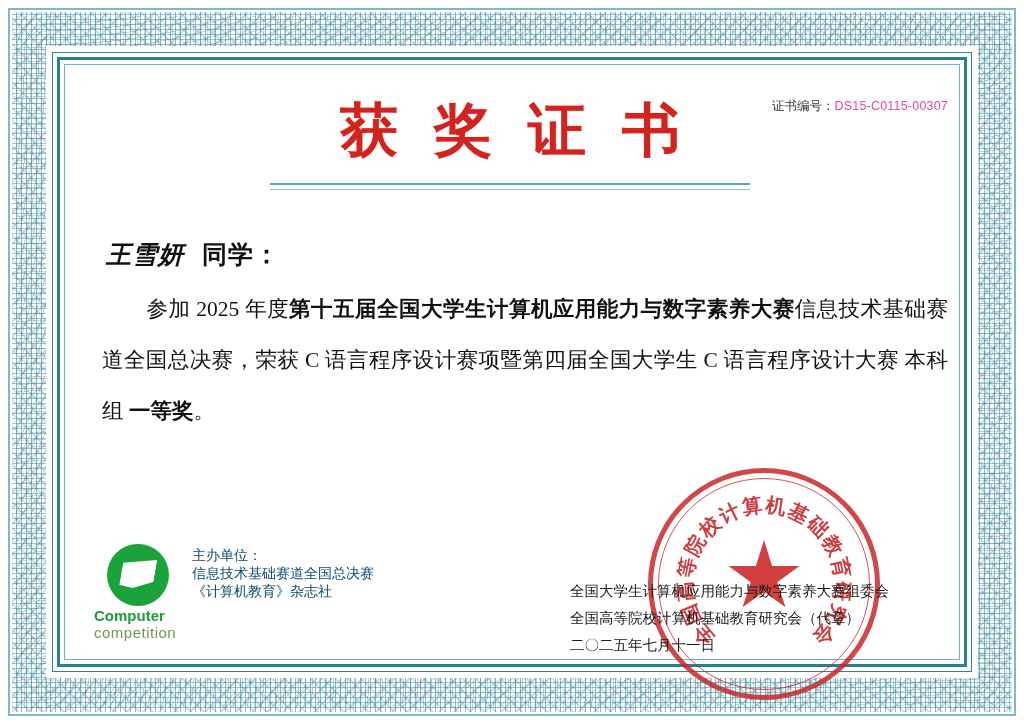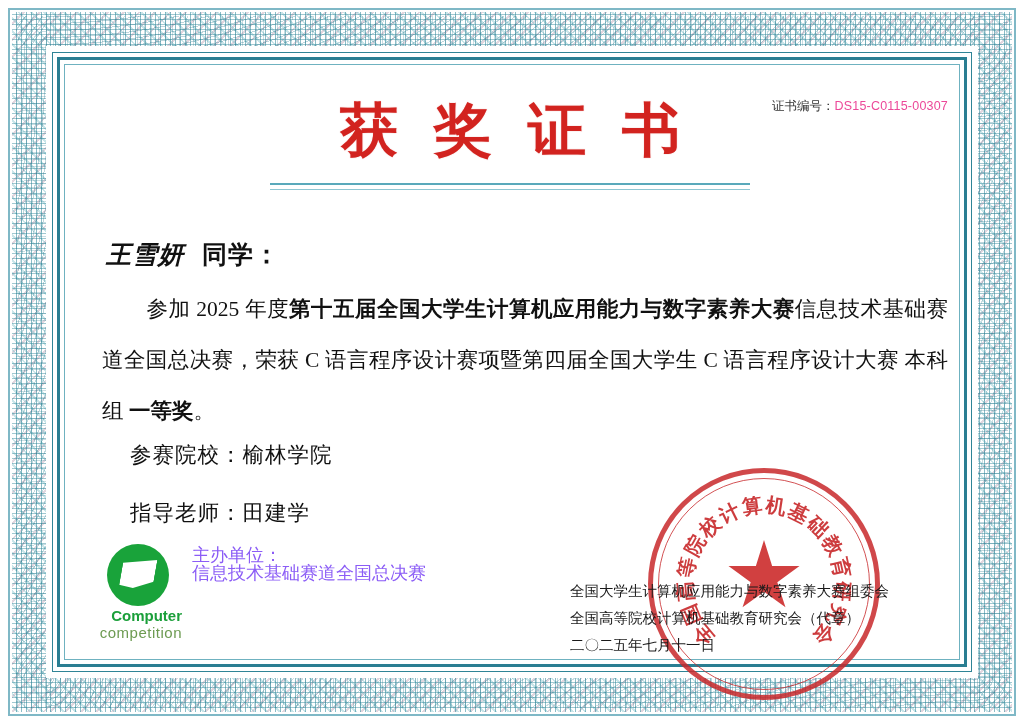--- a/index.html
+++ b/index.html
@@ -173,21 +173,21 @@
     position: absolute;
     left: 24px;
     top: 474px;
     width: 420px;
     display: flex;
     align-items: flex-start;
   }
   .logo-mark {
     width: 88px;
     flex: 0 0 88px;
-    text-align: right;
+    text-align: left;
     margin-right: 10px;
   }
   .logo-circle {
     position: relative;
     width: 62px;
     height: 62px;
     margin: 0 auto 2px auto;
     border-radius: 50%;
     background: #19a33a;
     overflow: hidden;
@@ -209,23 +209,23 @@
     line-height: 1.05;
   }
   .logo-sub {
     font-family: "Liberation Sans", sans-serif;
     font-size: 15px;
     color: #6d9b52;
     letter-spacing: 0.5px;
   }
   .organizers {
     font-family: "Liberation Sans", "DejaVu Sans", sans-serif;
-    font-size: 18px;
+    font-size: 14px;
     line-height: 18px;
-    color: #8b5cf6;
+    color: #0c4a6e;
     padding-top: 2px;
   }
 
   
   .seal {
     position: absolute;
     left: 578px;
     top: 398px;
     width: 232px;
     height: 232px;
@@ -311,37 +311,32 @@
     </div>
 
     <div class="salutation">
       <span class="name">王雪妍</span><span>同学：</span>
     </div>
 
     <div class="body-text">
       <span class="indent"></span><span>参加 2025 年度</span><b>第十五届全国大学生计算机应用能力与数字素养大赛</b><span>信息技术基础赛道全国总决赛，荣获 C 语言程序设计赛项暨第四届全国大学生 C 语言程序设计大赛 本科组 </span><b>一等奖</b><span>。</span>
     </div>
 
-    <div class="field-row field-school">
-      <span>参赛院校：</span><span>榆林学院</span>
-    </div>
-
-    <div class="field-row field-teacher">
-      <span>指导老师：</span><span>田建学</span>
-    </div>
+
 
     <div class="logo-area">
       <div class="logo-mark">
         <div class="logo-circle"></div>
         <div class="logo-word">Computer</div>
         <div class="logo-sub">competition</div>
       </div>
       <div class="organizers">
         <div>主办单位：</div>
         <div>信息技术基础赛道全国总决赛</div>
+        <div>《计算机教育》杂志社</div>
       </div>
     </div>
 
     <div class="seal">
       <div class="seal-ring"></div>
       <div class="seal-ring2"></div>
       <div class="seal-text" id="seal-text">
           <span class="seal-curve-char" style="transform: rotate(-130deg) translate(-10px, -92px) rotate(0deg);">全</span>
           <span class="seal-curve-char" style="transform: rotate(-112.667deg) translate(-10px, -92px) rotate(0deg);">国</span>
           <span class="seal-curve-char" style="transform: rotate(-95.3333deg) translate(-10px, -92px) rotate(0deg);">高</span>

